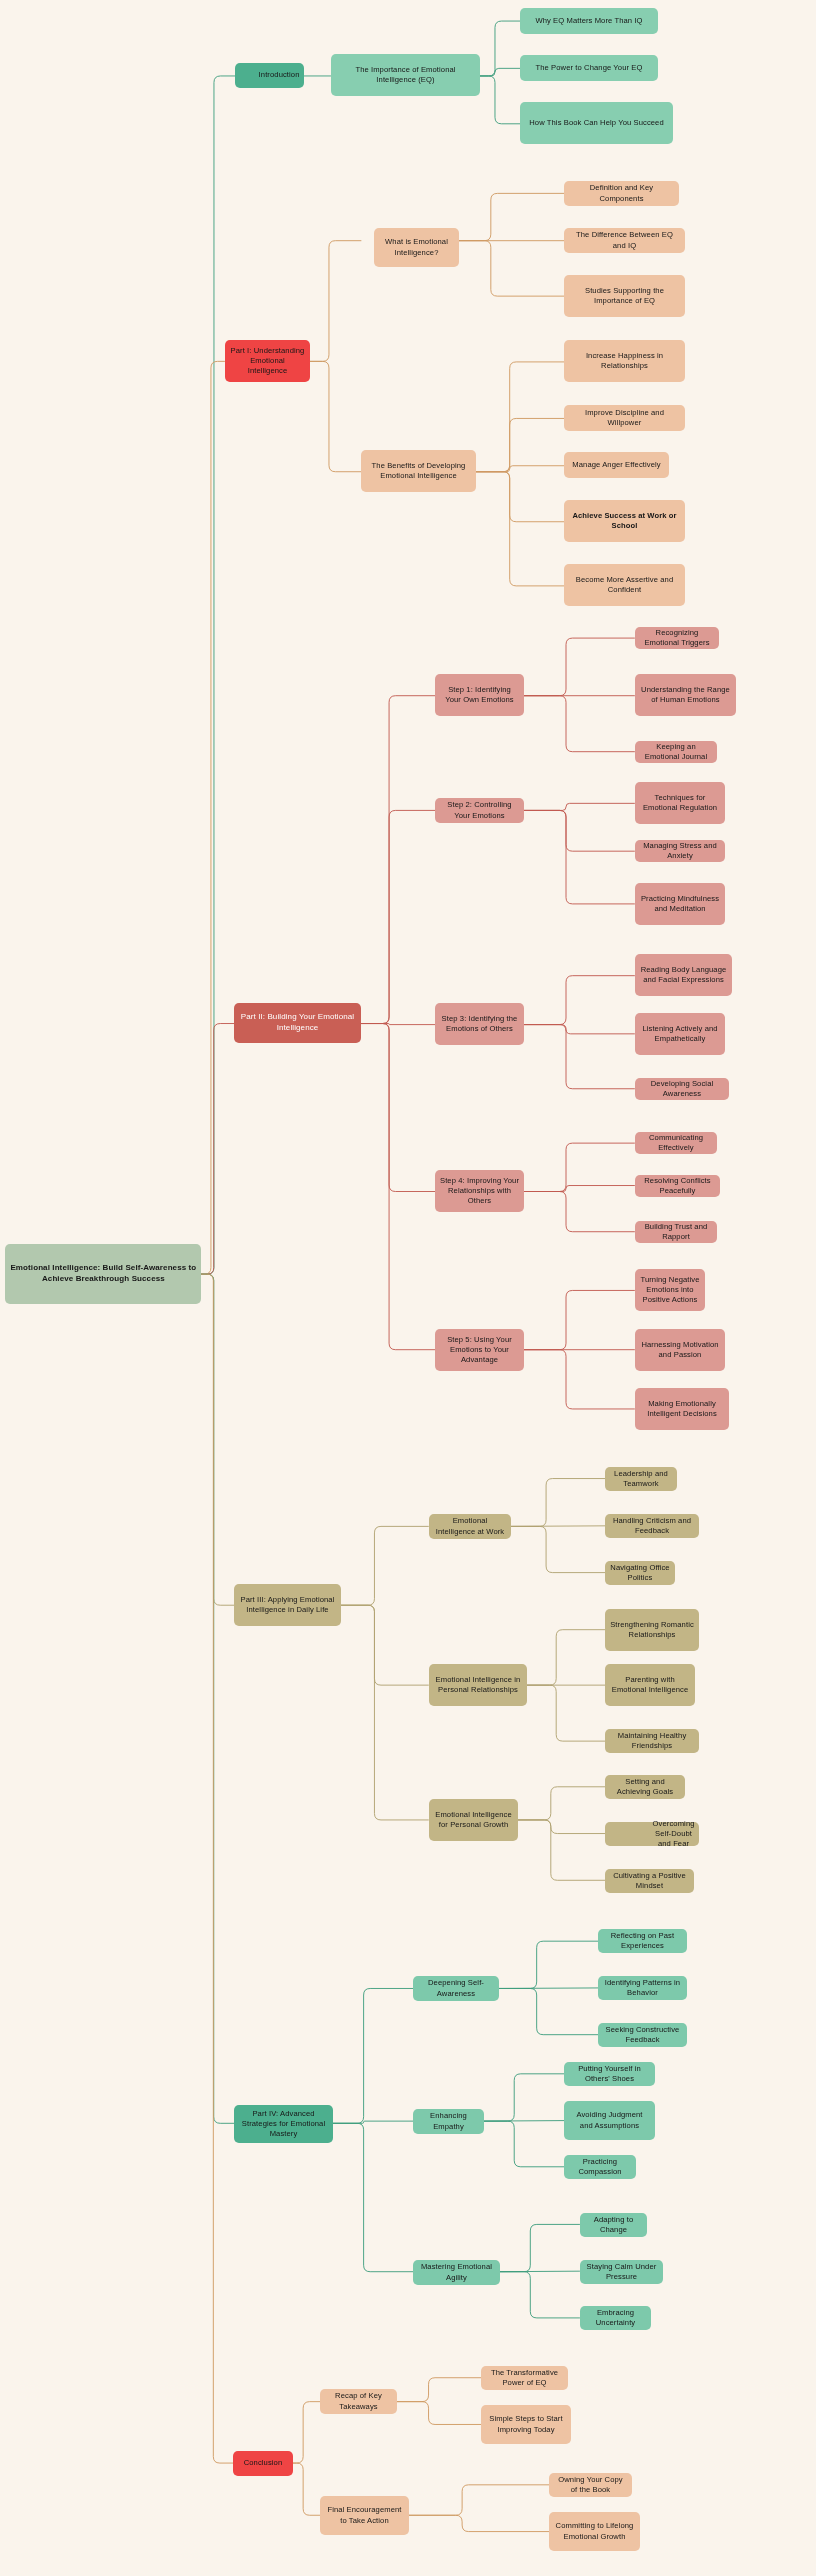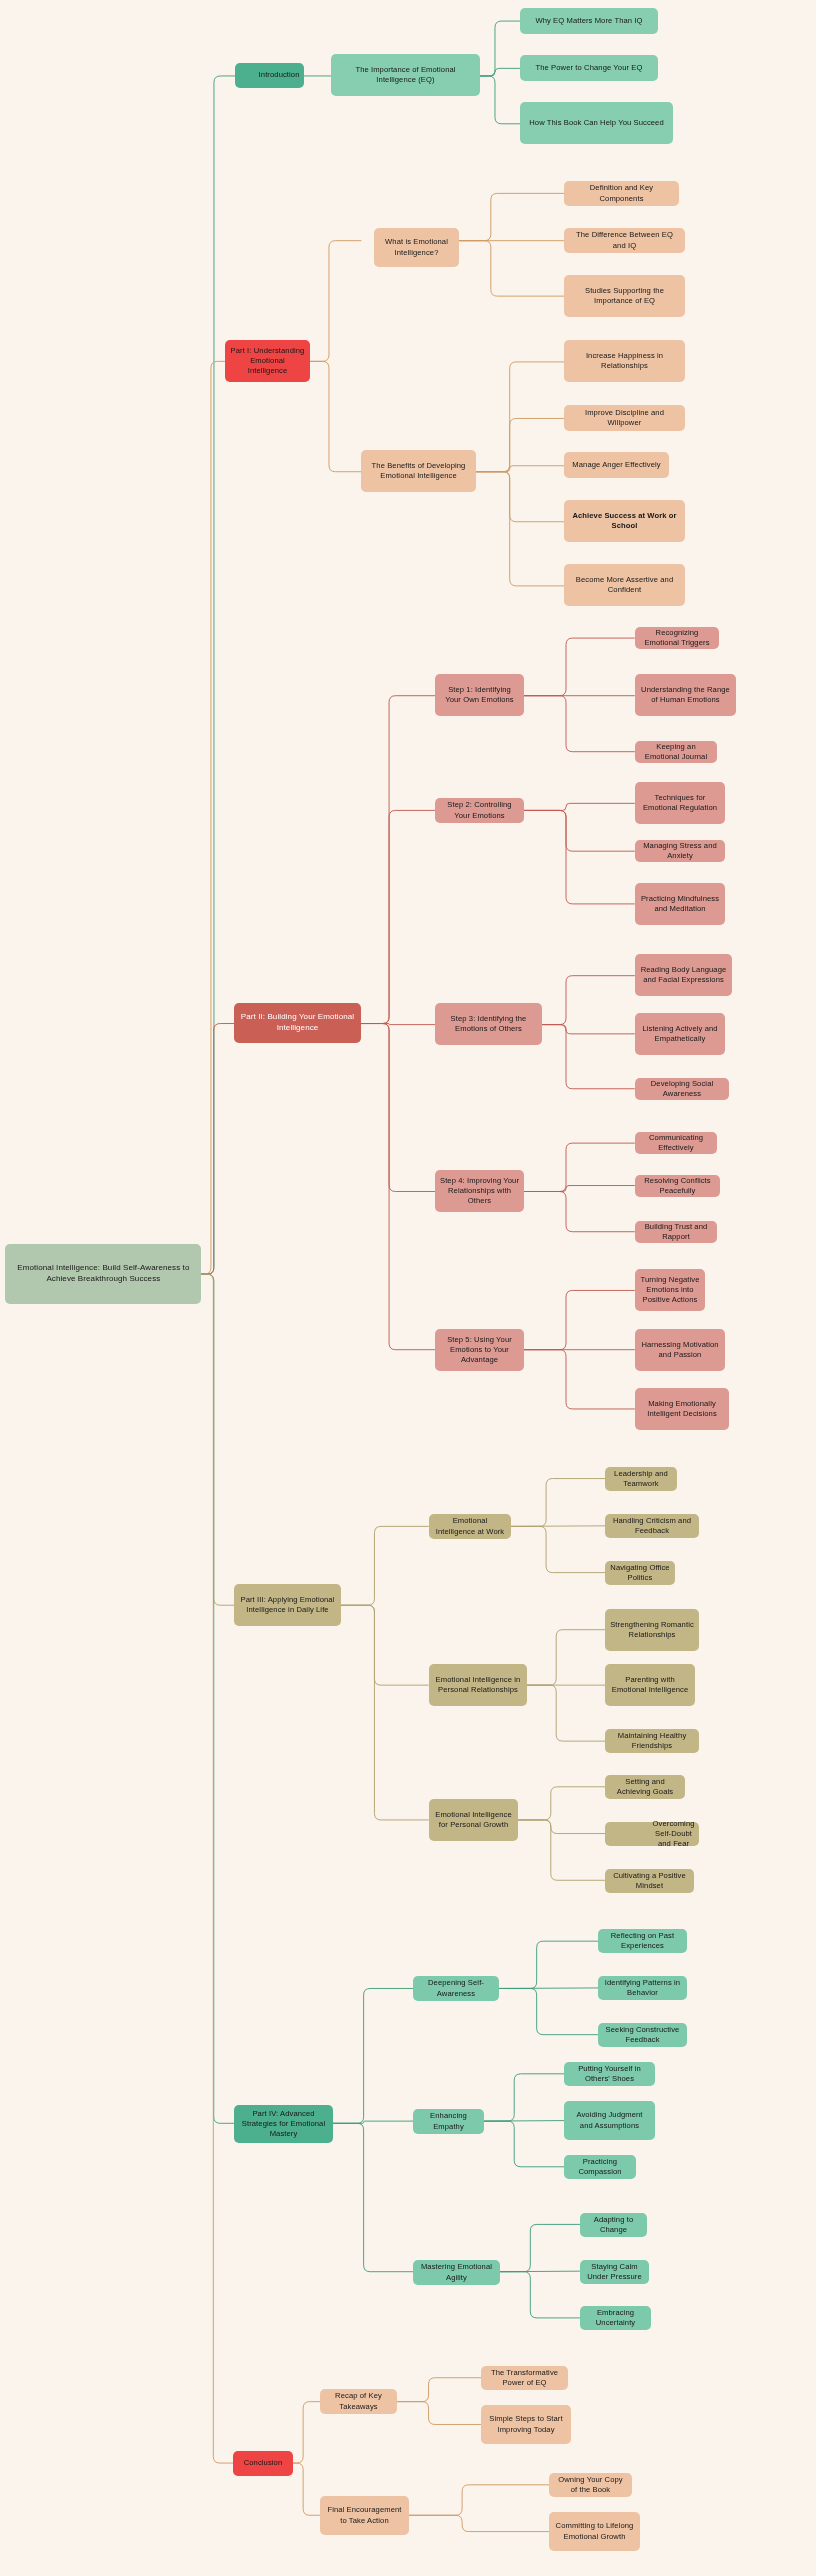--- a/index.html
+++ b/index.html
@@ -21,21 +21,21 @@
     align-items:center;
     justify-content:center;
     text-align:center;
     border-radius:4.9px;
     padding:2.7px 4.9px;
     line-height:1.32;
     color:#171717;
     letter-spacing:0.1px;
     -webkit-font-smoothing:antialiased;
   }
-  .n-root{background:#b2c8ae;font-size:8px;}
+  .n-root{background:#b2c8ae;font-size:8px;font-weight:bold;}
   .n-g1{background:#4caf8e;font-size:7.6px;padding-left:24px;}
   .n-g2{background:#87ceb0;font-size:7.6px;}
   .n-g3{background:#87ceb0;font-size:7.6px;}
   .n-o1{background:#ef4444;font-size:7.6px;}
   .n-o2{background:#eec3a3;font-size:7.6px;}
   .n-o3{background:#eec3a3;font-size:7.6px;}
   .n-r1{background:#c95f55;color:#ffffff;font-size:8px;}
   .n-r2{background:#dc9a93;font-size:7.6px;}
   .n-r3{background:#dc9a93;font-size:7.6px;}
   .n-k1{background:#c2b586;font-size:7.6px;}
@@ -192,21 +192,21 @@
     </div>
     <div class="node n-r3" style="left: 635px; top: 782px; width: 90px; height: 42px;">
       <span>Techniques for Emotional Regulation</span>
     </div>
     <div class="node n-r3" style="left: 635px; top: 840px; width: 90px; height: 22px;">
       <span>Managing Stress and Anxiety</span>
     </div>
     <div class="node n-r3" style="left: 635px; top: 883px; width: 90px; height: 42px;">
       <span>Practicing Mindfulness and Meditation</span>
     </div>
-    <div class="node n-r2" style="left: 435px; top: 1003px; width: 107px; height: 42px;">
+    <div class="node n-r2" style="left: 435px; top: 1003px; width: 89px; height: 42px;">
       <span>Step 3: Identifying the Emotions of Others</span>
     </div>
     <div class="node n-r3" style="left: 635px; top: 954px; width: 97px; height: 42px;">
       <span>Reading Body Language and Facial Expressions</span>
     </div>
     <div class="node n-r3" style="left: 635px; top: 1013px; width: 90px; height: 42px;">
       <span>Listening Actively and Empathetically</span>
     </div>
     <div class="node n-r3" style="left: 635px; top: 1078px; width: 94px; height: 22px;">
       <span>Developing Social Awareness</span>
@@ -300,21 +300,21 @@
     </div>
     <div class="node n-t3" style="left: 564px; top: 2155px; width: 72px; height: 24px;">
       <span>Practicing Compassion</span>
     </div>
     <div class="node n-t2" style="left: 413px; top: 2260px; width: 87px; height: 25px;">
       <span>Mastering Emotional Agility</span>
     </div>
     <div class="node n-t3" style="left: 580px; top: 2213px; width: 67px; height: 24px;">
       <span>Adapting to Change</span>
     </div>
-    <div class="node n-t3" style="left: 580px; top: 2260px; width: 69px; height: 24px;">
+    <div class="node n-t3" style="left: 580px; top: 2260px; width: 83px; height: 24px;">
       <span>Staying Calm Under Pressure</span>
     </div>
     <div class="node n-t3" style="left: 580px; top: 2306px; width: 71px; height: 24px;">
       <span>Embracing Uncertainty</span>
     </div>
     <div class="node n-o1" style="left: 233px; top: 2451px; width: 60px; height: 25px;">
       <span>Conclusion</span>
     </div>
     <div class="node n-o2" style="left: 320px; top: 2389px; width: 77px; height: 25px;">
       <span>Recap of Key Takeaways</span>

